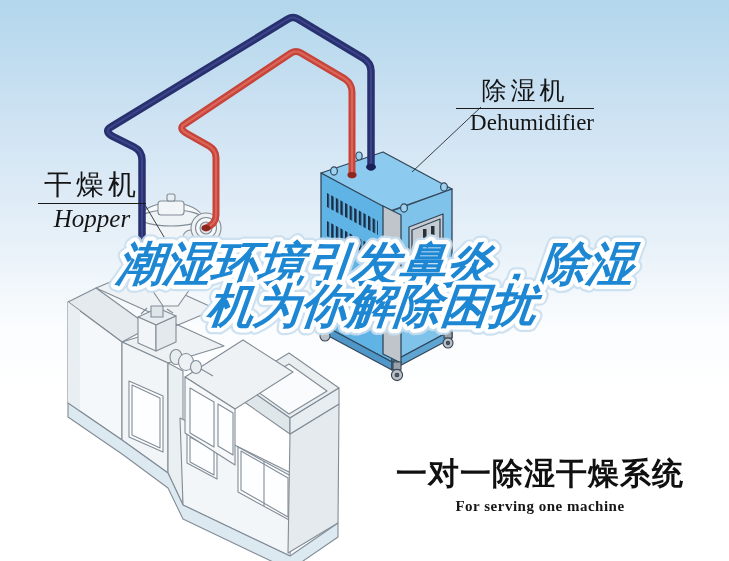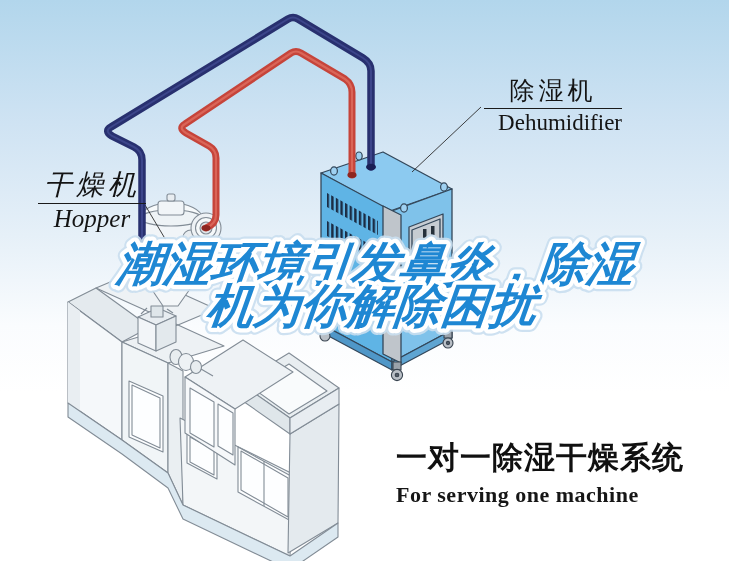--- a/index.html
+++ b/index.html
@@ -7,28 +7,28 @@
     width:729px;height:561px;overflow:hidden;position:relative;
     font-family:"Liberation Sans",sans-serif;
     background:linear-gradient(180deg, var(--sky-top,#b2d6ec) 0%, #cfe3f3 22%, #e6f0f8 42%, #fafcfe 58%, #ffffff 70%, #ffffff 100%);
   }
   #scene{position:absolute;left:0;top:0;width:729px;height:561px;}
   .label-block{position:absolute;text-align:center;color:var(--label-text,#141414);}
   .label-zh{font-family:"Liberation Serif",serif;letter-spacing:4px;line-height:1.05;
     border-bottom:1.6px solid #1a1a1a;padding-bottom:4px;white-space:nowrap;}
   .label-en{font-family:"Liberation Serif",serif;white-space:nowrap;margin-top:1px;}
   #hopper-label{left:38px;top:170px;width:108px;}
-  #hopper-label .label-zh{font-size:28px;font-style:italic;}
+  #hopper-label .label-zh{font-size:28px;}
   #hopper-label .label-en{font-size:25px;font-style:italic;}
-  #dehumidifier-label{left:456px;top:78px;width:138px;margin-left:28px;}
+  #dehumidifier-label{left:456px;top:78px;width:138px;}
   #dehumidifier-label .label-zh{font-size:25px;}
   #dehumidifier-label .label-en{font-size:23px;text-align:right;}
-  #caption{position:absolute;left:396px;top:437px;width:288px;}
+  #caption{position:absolute;left:396px;top:453px;width:288px;text-align:center;}
   #caption-title{font-size:31px;font-weight:700;color:#101010;letter-spacing:1px;white-space:nowrap;}
-  #caption-subtitle{font-family:"Liberation Serif",serif;font-size:22px;font-weight:700;
+  #caption-subtitle{font-family:"Liberation Serif",serif;font-size:15px;font-weight:700;
     color:#161616;letter-spacing:0.5px;margin-top:3px;white-space:nowrap;}
 </style>
 </head>
 <body>
 
 <svg id="scene" viewBox="0 0 729 561">
   <defs>
     <pattern id="slats" width="4.6" height="4" patternUnits="userSpaceOnUse">
       <rect x="0" y="0" width="2.4" height="4" fill="#1b2c44"></rect>
     </pattern>

